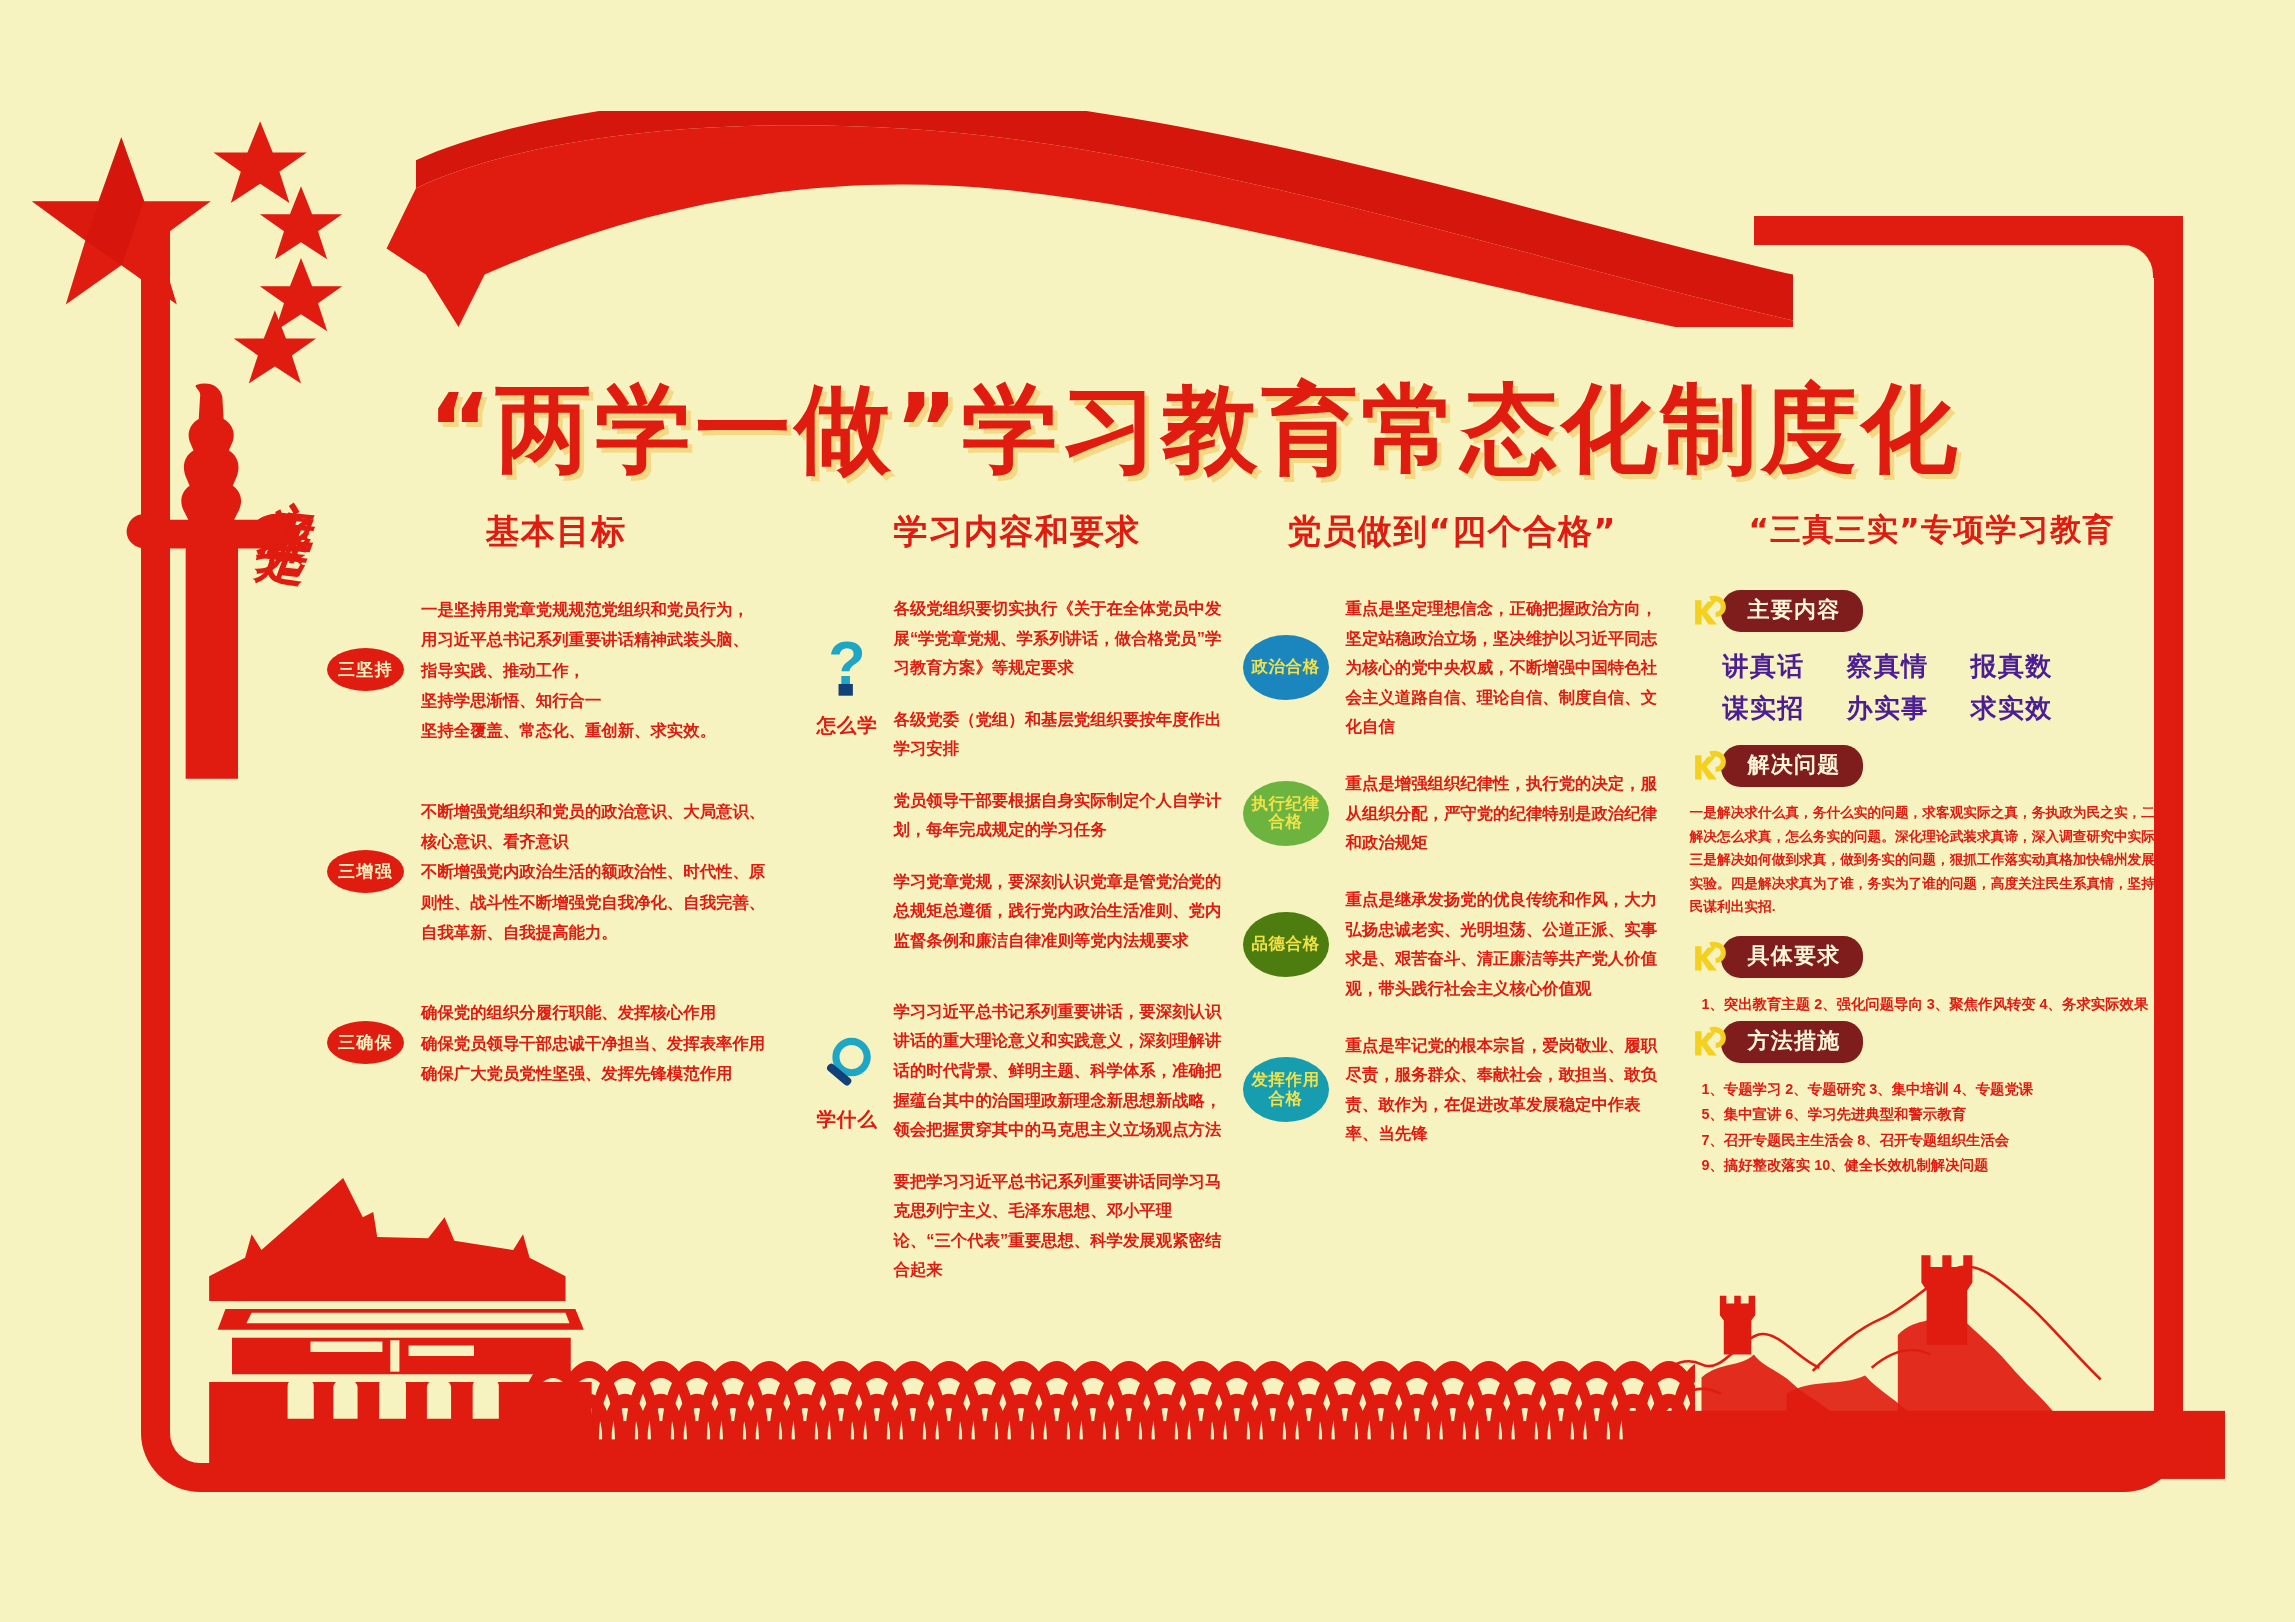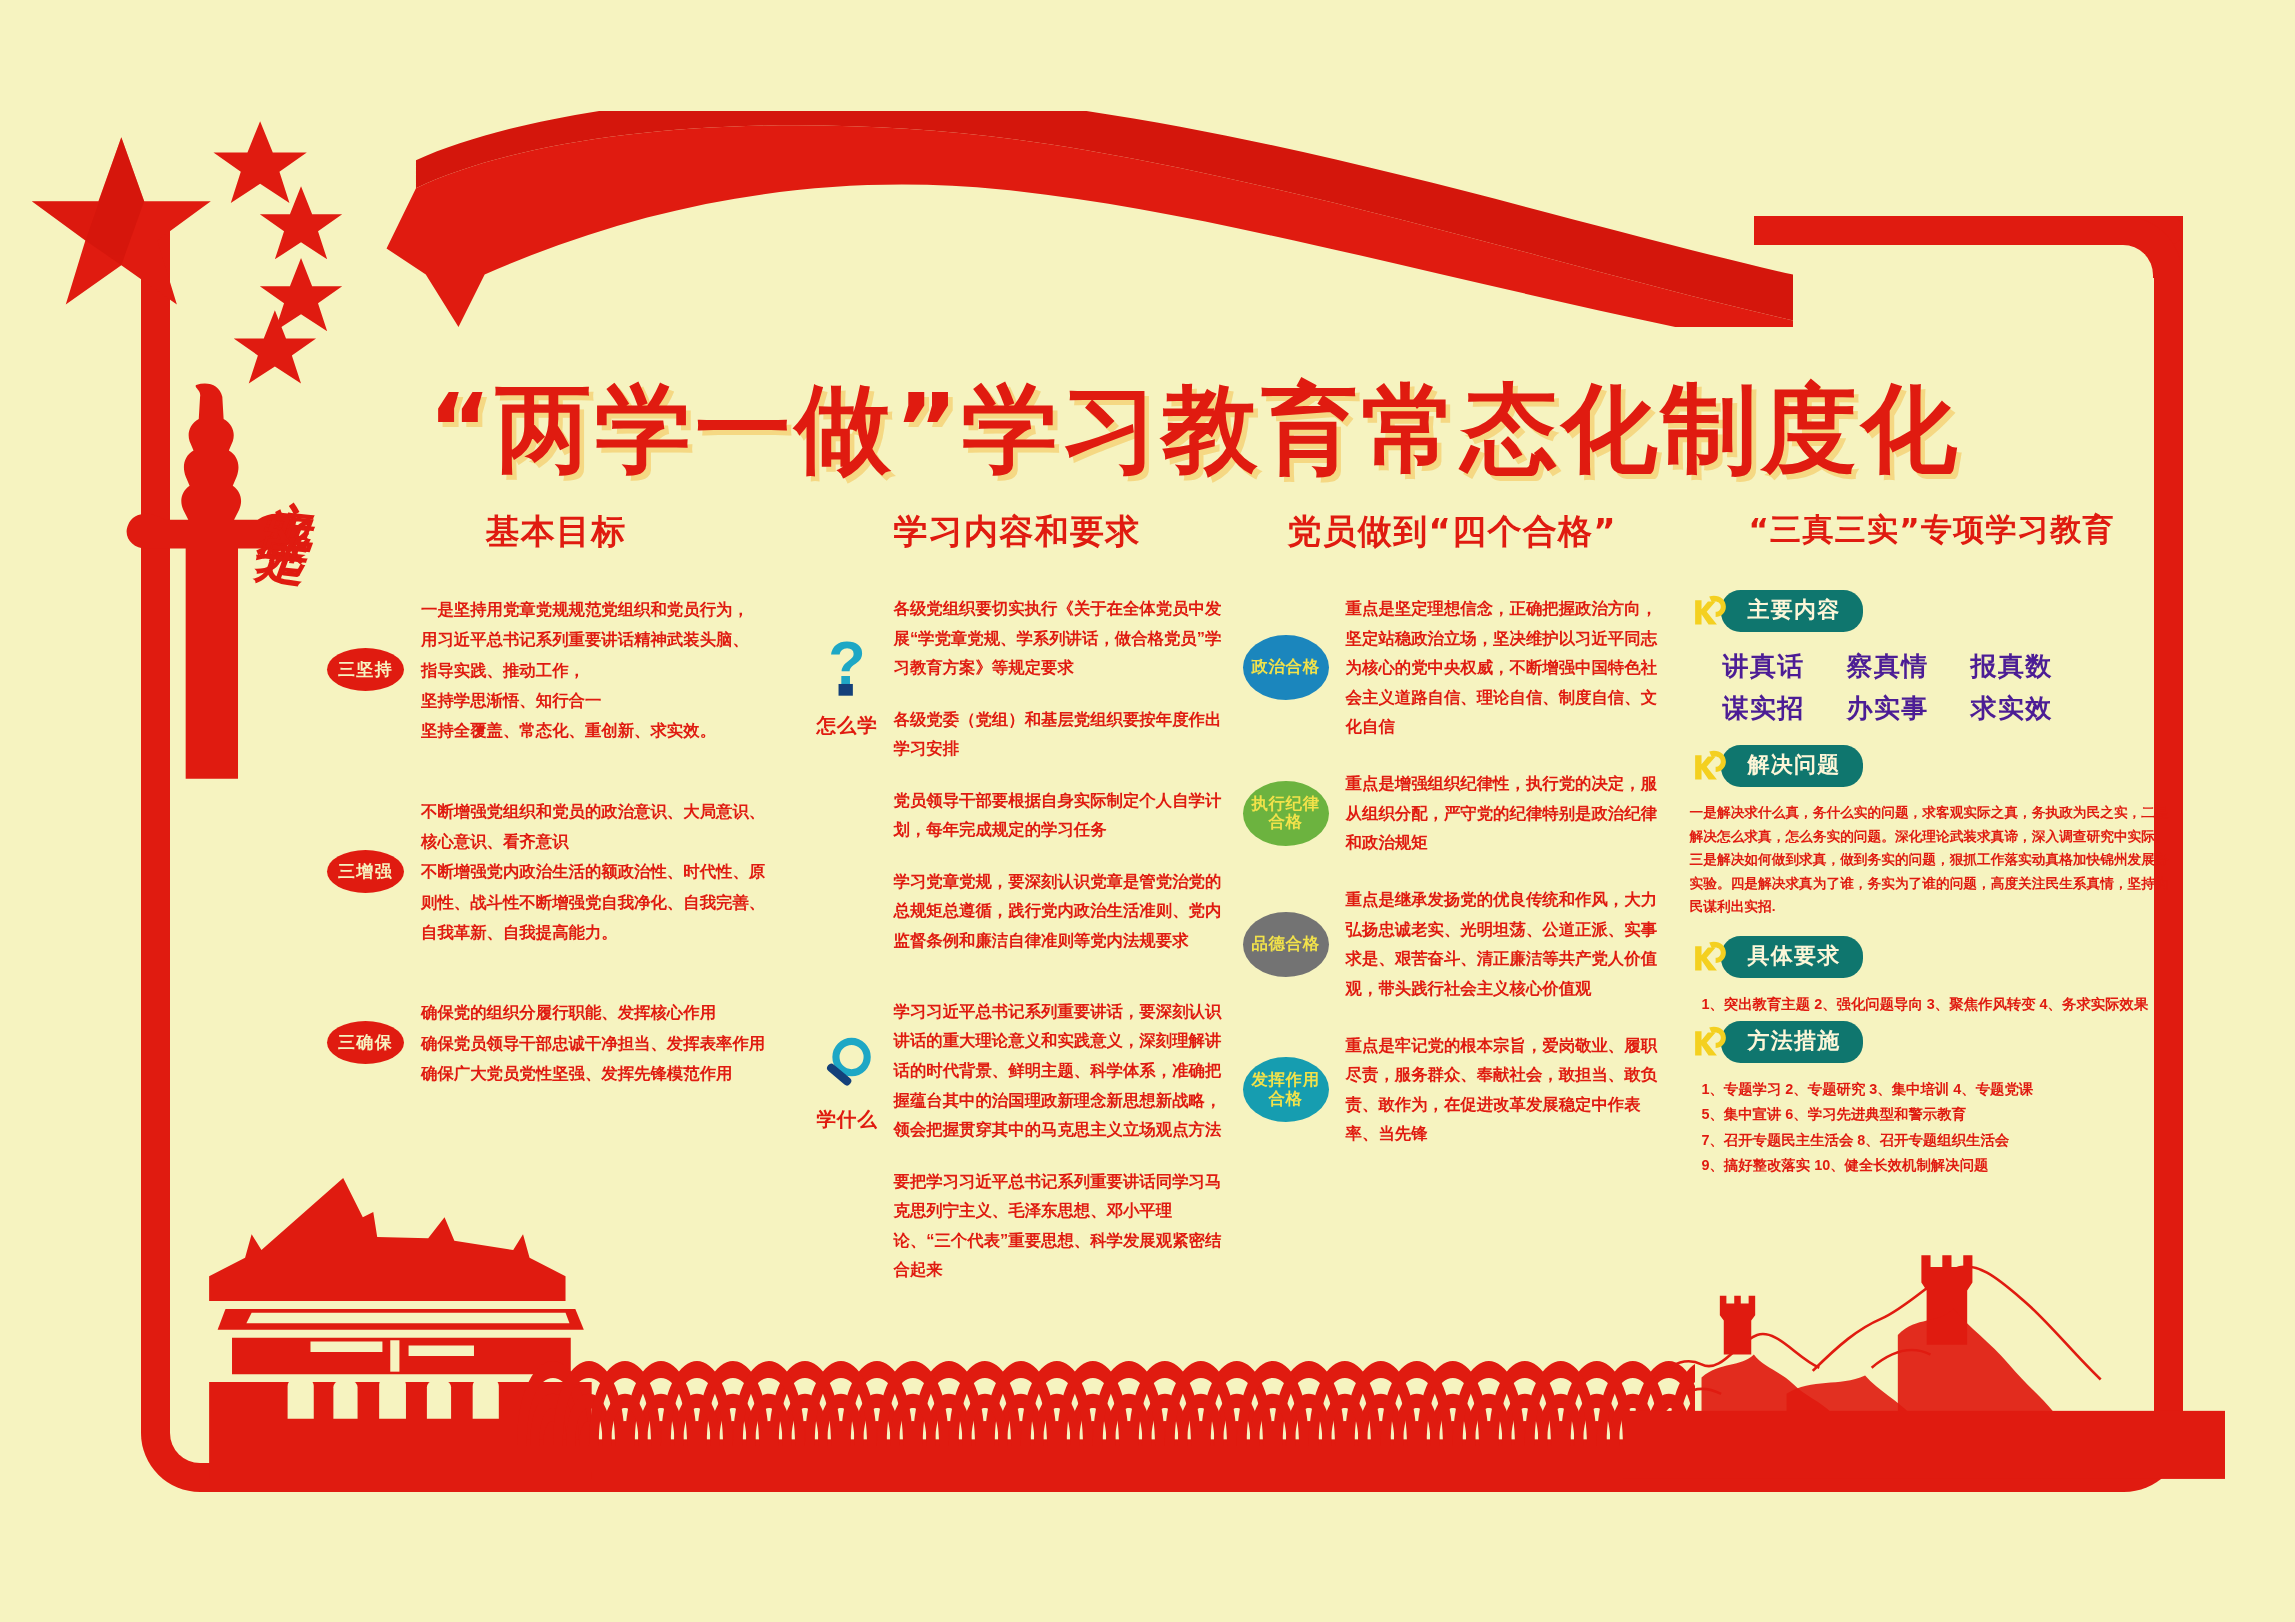--- a/index.html
+++ b/index.html
@@ -100,21 +100,21 @@
     display:flex;flex-direction:column;align-items:center;justify-content:center;
     margin-right:17px;line-height:1.15;
     font-family:"DejaVu Serif","Liberation Serif",serif;
   }
   .c3text{color:#e01b10;font-size:16.4px;line-height:1.8;font-weight:bold;}
 
   
   .c4head{display:flex;align-items:center;margin-bottom:14.4px;margin-top:3.9px;}
   .emblem{flex:0 0 auto;width:41px;height:41px;margin-right:-9.2px;position:relative;z-index:2;}
   .c4tag{
-    background:#0f766e;color:#fdf6d8;font-weight:bold;font-size:22px;
+    background:#7f1d1d;color:#fdf6d8;font-weight:bold;font-size:22px;
     padding:5.2px 22px 6.5px 26px;border-radius:19.6px;letter-spacing:1.3px;
   }
   .c4keys{color:#4c1d95;font-weight:bold;font-size:26px;line-height:1.6;
           padding-left:33px;letter-spacing:1.3px;margin-bottom:15.7px;}
   .c4keys span{display:inline-block;width:124px;}
   .c4body{color:#e01b10;font-size:13.7px;line-height:1.72;font-weight:bold;margin-bottom:17px;}
   .c4list{color:#e01b10;font-size:14.4px;line-height:1.75;font-weight:bold;padding-left:11.8px;}
   .c4list div{white-space:nowrap;}
 </style>
 </head>
@@ -321,21 +321,21 @@
 
       <div class="c3row">
         <div class="c3badge" id="b1" style="background: rgb(108, 179, 63);">
           <span>执行纪律</span>
           <span>合格</span>
         </div>
         <div class="c3text">重点是增强组织纪律性，执行党的决定，服从组织分配，严守党的纪律特别是政治纪律和政治规矩</div>
       </div>
 
       <div class="c3row">
-        <div class="c3badge" id="b2" style="background: #737373;">
+        <div class="c3badge" id="b2" style="background: #4d7c0f;">
           <span>品德合格</span>
           <span></span>
         </div>
         <div class="c3text">重点是继承发扬党的优良传统和作风，大力弘扬忠诚老实、光明坦荡、公道正派、实事求是、艰苦奋斗、清正廉洁等共产党人价值观，带头践行社会主义核心价值观</div>
       </div>
 
       <div class="c3row">
         <div class="c3badge" id="b3" style="background: rgb(22, 157, 176);">
           <span>发挥作用</span>
           <span>合格</span>

